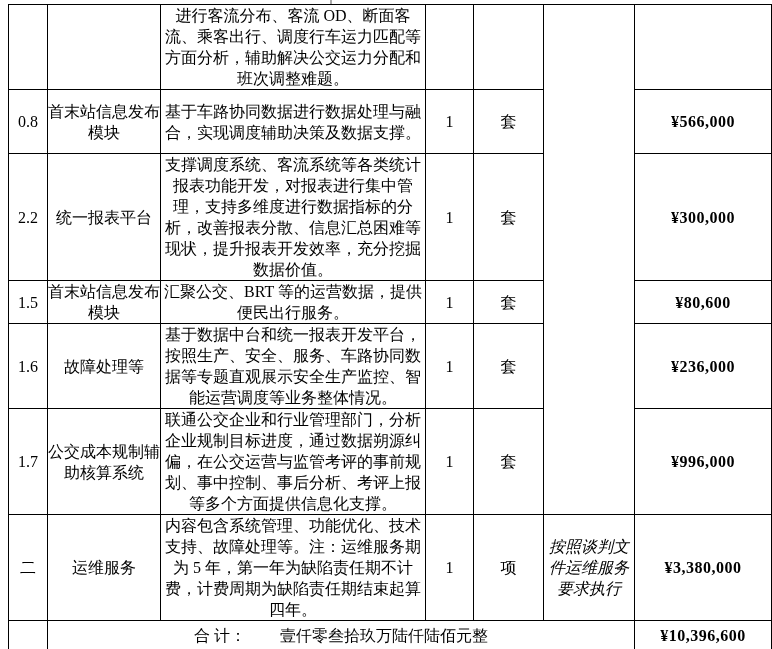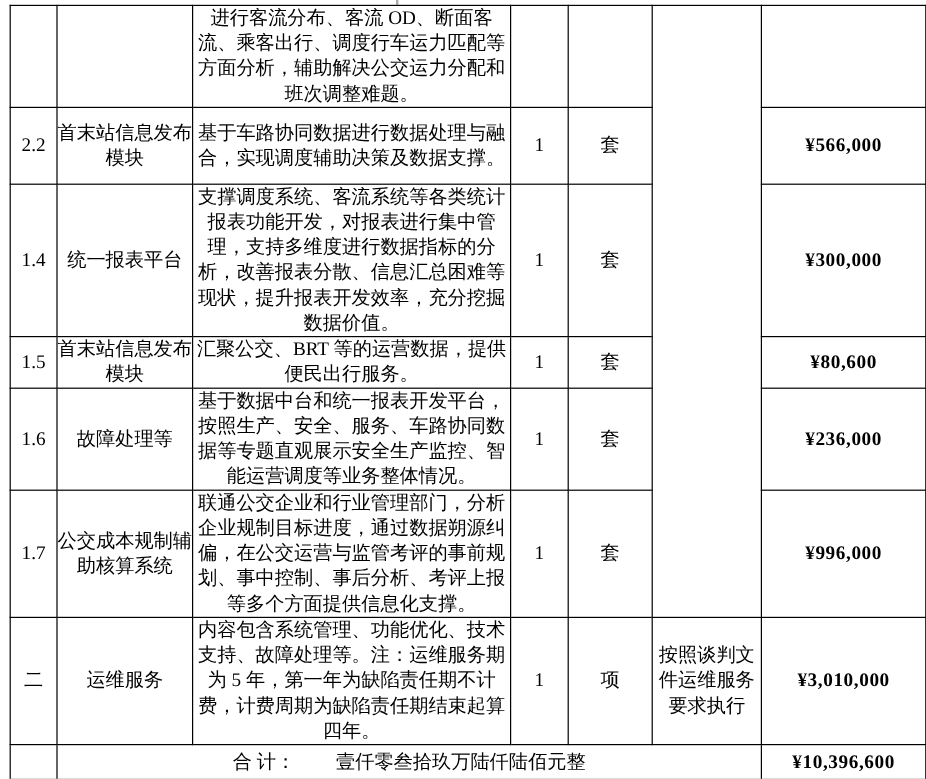--- a/index.html
+++ b/index.html
@@ -42,20 +42,21 @@
     word-break: break-all;
   }
   td.cell-desc {
     padding: 0 3px;
   }
   td.cell-name {
     padding: 0 12px;
   }
   td.cell-remark {
     padding: 0 4px;
+    font-style: italic;
   }
   td.cell-price {
     letter-spacing: 0.5px;
     font-weight: bold;
   }
   .bold {
     font-weight: normal;
   }
   tr.row-cont   { height: 82px; }
   tr.row-13     { height: 64px; }
@@ -88,29 +89,29 @@
     <tr class="row-cont">
       <td class="cell-no"></td>
       <td class="cell-name"></td>
       <td class="cell-desc">进行客流分布、客流 OD、断面客流、乘客出行、调度行车运力匹配等方面分析，辅助解决公交运力分配和班次调整难题。</td>
       <td class="cell-qty"></td>
       <td class="cell-unit"></td>
       <td class="cell-remark" rowspan="6"></td>
       <td class="cell-price"></td>
     </tr>
     <tr class="row-13">
-      <td class="cell-no">2.2</td>
+      <td class="cell-no">0.8</td>
       <td class="cell-name">首末站信息发布模块</td>
       <td class="cell-desc">基于车路协同数据进行数据处理与融合，实现调度辅助决策及数据支撑。</td>
       <td class="cell-qty">1</td>
       <td class="cell-unit">套</td>
       <td class="cell-price">¥566,000</td>
     </tr>
     <tr class="row-14">
-      <td class="cell-no">1.4</td>
+      <td class="cell-no">2.2</td>
       <td class="cell-name">统一报表平台</td>
       <td class="cell-desc">支撑调度系统、客流系统等各类统计报表功能开发，对报表进行集中管理，支持多维度进行数据指标的分析，改善报表分散、信息汇总困难等现状，提升报表开发效率，充分挖掘数据价值。</td>
       <td class="cell-qty">1</td>
       <td class="cell-unit">套</td>
       <td class="cell-price">¥300,000</td>
     </tr>
     <tr class="row-15">
       <td class="cell-no">1.5</td>
       <td class="cell-name">首末站信息发布模块</td>
       <td class="cell-desc">汇聚公交、BRT 等的运营数据，提供便民出行服务。</td>
@@ -134,21 +135,21 @@
       <td class="cell-unit">套</td>
       <td class="cell-price">¥996,000</td>
     </tr>
     <tr class="row-maint">
       <td class="cell-no">二</td>
       <td class="cell-name bold">运维服务</td>
       <td class="cell-desc">内容包含系统管理、功能优化、技术支持、故障处理等。注：运维服务期为 5 年，第一年为缺陷责任期不计费，计费周期为缺陷责任期结束起算四年。</td>
       <td class="cell-qty">1</td>
       <td class="cell-unit">项</td>
       <td class="cell-remark">按照谈判文件运维服务要求执行</td>
-      <td class="cell-price">¥3,010,000</td>
+      <td class="cell-price">¥3,380,000</td>
     </tr>
     <tr class="row-total">
       <td></td>
       <td colspan="5" class="bold">
         <span class="total-label">合 计：</span><span>壹仟零叁拾玖万陆仟陆佰元整</span>
       </td>
       <td class="cell-price">¥10,396,600</td>
     </tr>
   </tbody>
 </table>

